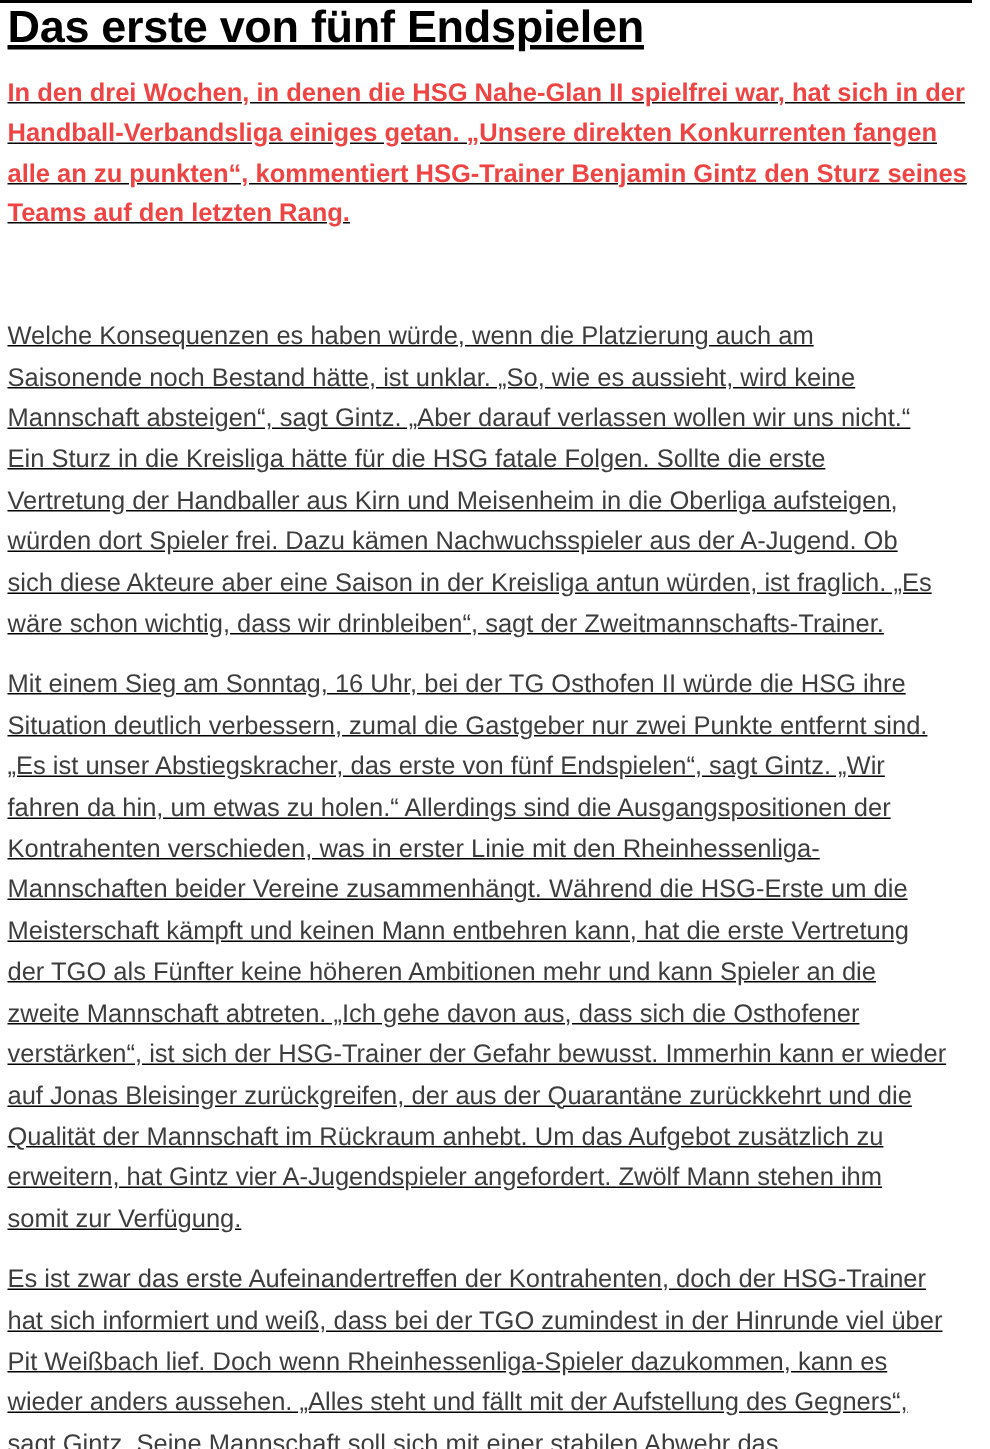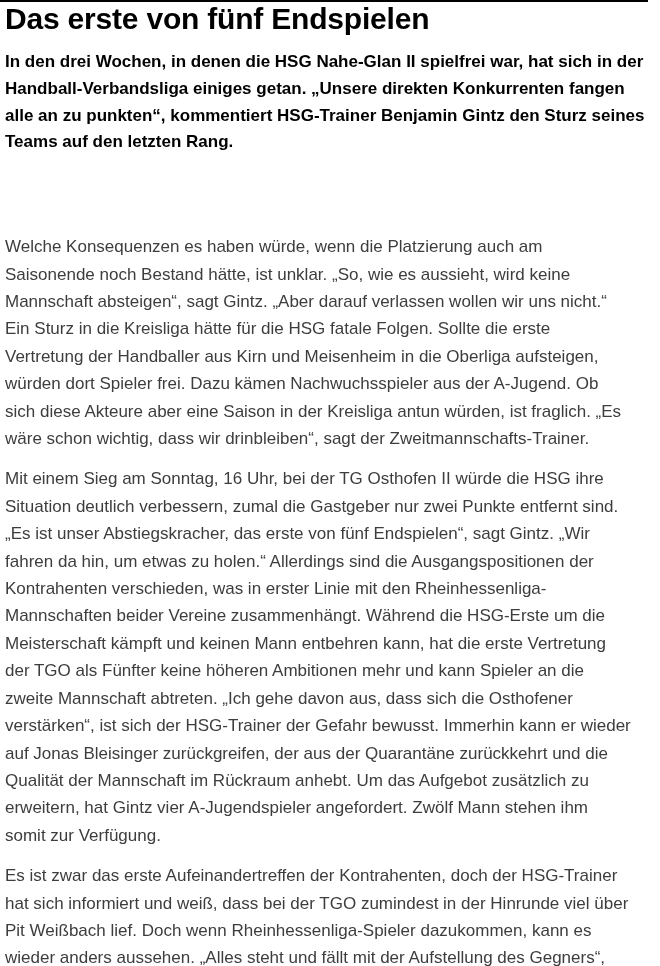--- a/index.html
+++ b/index.html
@@ -7,44 +7,45 @@
     padding: 0;
     background: #ffffff;
     font-family: "Liberation Sans", "DejaVu Sans", sans-serif;
   }
   .page {
     position: relative;
     width: 660px;
     height: 966px;
     overflow: hidden;
     background: #ffffff;
+    text-decoration: underline;
   }
   .top-rule {
     width: 648px;
     height: 2px;
     background: #000000;
   }
   .article {
     width: 643px;
     padding-left: 5px;
   }
   h1.article-title {
     margin: 1px 0 14px 0;
     font-size: 30px;
     line-height: 32px;
     font-weight: bold;
     color: #000000;
     letter-spacing: -0.2px;
   }
   p.article-lead {
-    margin: 0 0 77px 0;
+    margin: 0 0 54px 0;
     font-size: 17px;
     line-height: 26.8px;
     font-weight: bold;
-    color: #000000;
+    color: #ef4444;
   }
   p.article-paragraph {
     margin: 0 16px 13px 0;
     font-size: 17px;
     line-height: 27.4px;
     font-weight: normal;
     color: #3d3d3d;
   }
 </style>
 </head>

